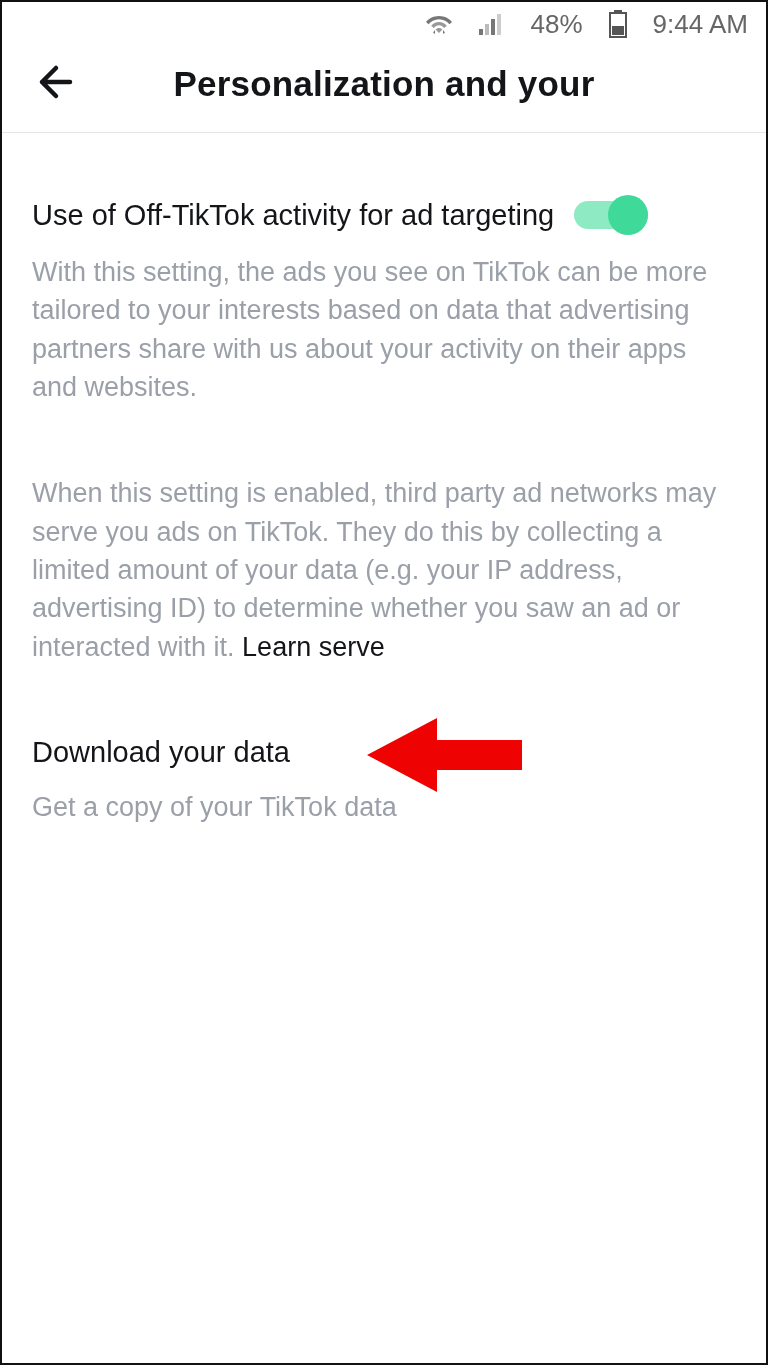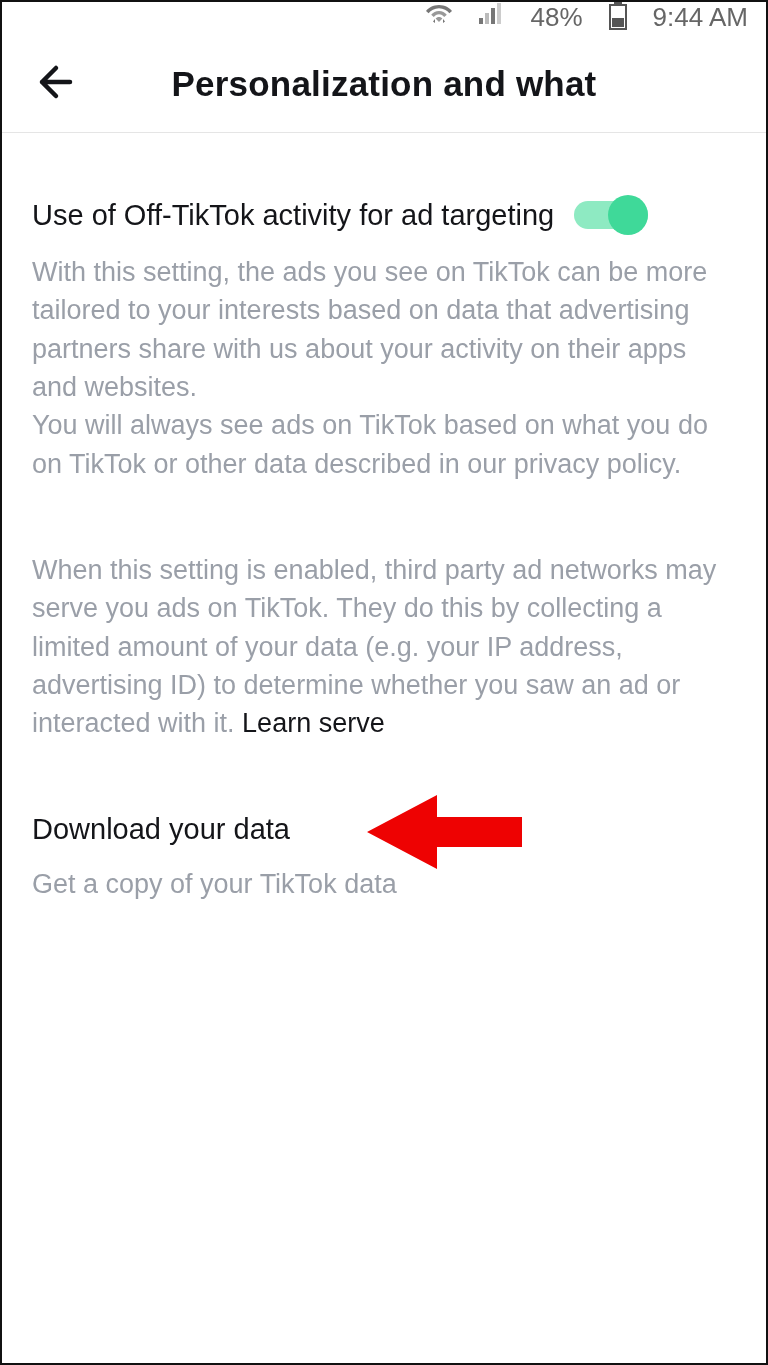--- a/index.html
+++ b/index.html
@@ -9,20 +9,21 @@
     background: #fff;
     border: 2px solid #111;
     display: flex;
     flex-direction: column;
     overflow: hidden;
   }
   .status-bar {
     height: 44px;
     display: flex;
     justify-content: flex-end;
+    align-items: center;
     gap: 26px;
     padding: 0 18px 0 10px;
     color: #666;
     font-size: 26px;
     font-weight: 400;
   }
   .status-bar svg { display: block; }
   .nav-bar {
     display: flex;
     align-items: center;
@@ -130,36 +131,35 @@
   </span>
   <span>9:44 AM</span>
 </div>
 
 <div class="nav-bar">
   <span class="back-btn">
     <svg width="44" height="44" viewBox="0 0 44 44">
       <path d="M24 8 L10 22 L24 36 M10 22 L38 22" stroke="#141519" stroke-width="4.5" fill="none" stroke-linecap="round" stroke-linejoin="round"></path>
     </svg>
   </span>
-  <div class="nav-title">Personalization and what</div>
+  <div class="nav-title">Personalization and your</div>
 </div>
 
 <div class="content">
 
   <div class="setting">
     <div class="setting-header">
       <div class="setting-title">Use of Off-TikTok activity for ad targeting</div>
       <div class="toggle">
         <div class="toggle-track"></div>
         <div class="toggle-thumb"></div>
       </div>
     </div>
     <div class="setting-desc">
       <span>With this setting, the ads you see on TikTok can be more tailored to your interests based on data that advertising partners share with us about your activity on their apps and websites.</span><br>
-      <span>You will always see ads on TikTok based on what you do on TikTok or other data described in our privacy policy.</span>
     </div>
   </div>
 
   <div class="setting">
     <div class="setting-desc">
       <span>When this setting is enabled, third party ad networks may serve you ads on TikTok. They do this by collecting a limited amount of your data (e.g. your IP address, advertising ID) to determine whether you saw an ad or interacted with it. </span><span class="learn-more">Learn serve</span>
     </div>
   </div>
 
   <div class="setting">

